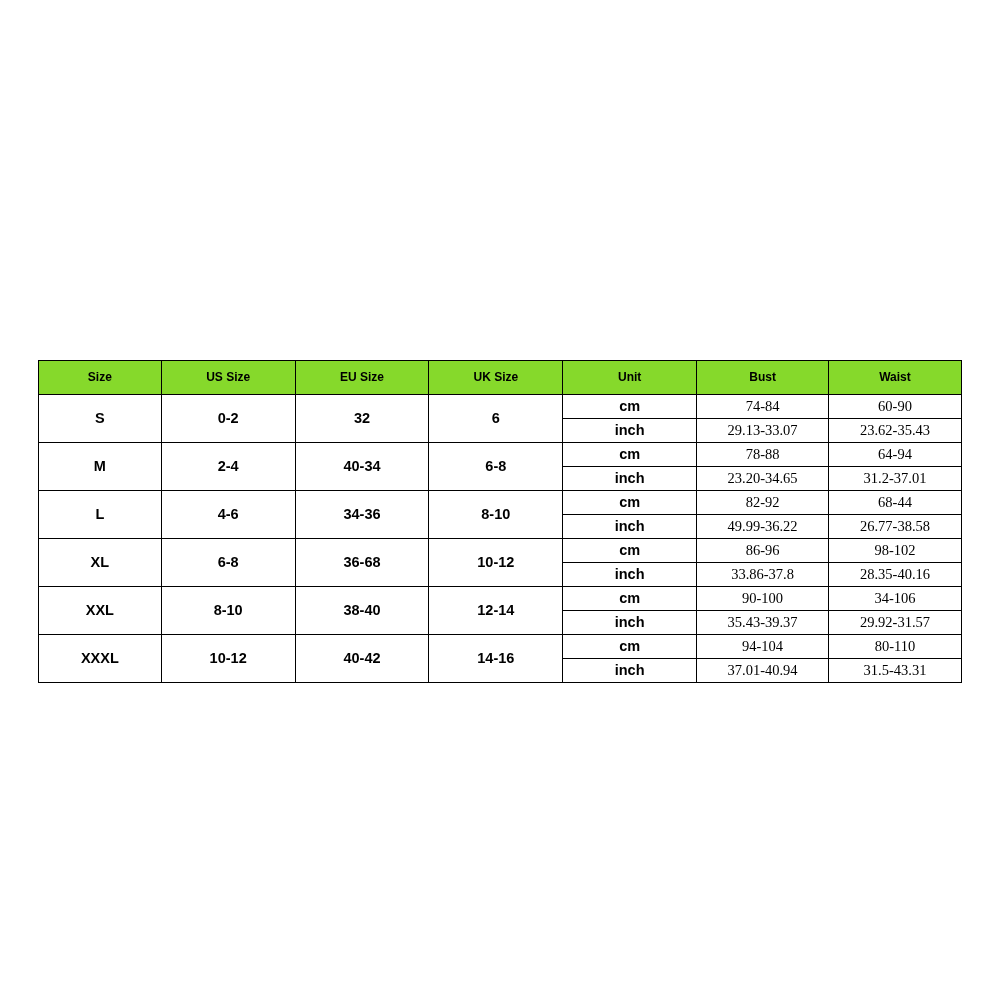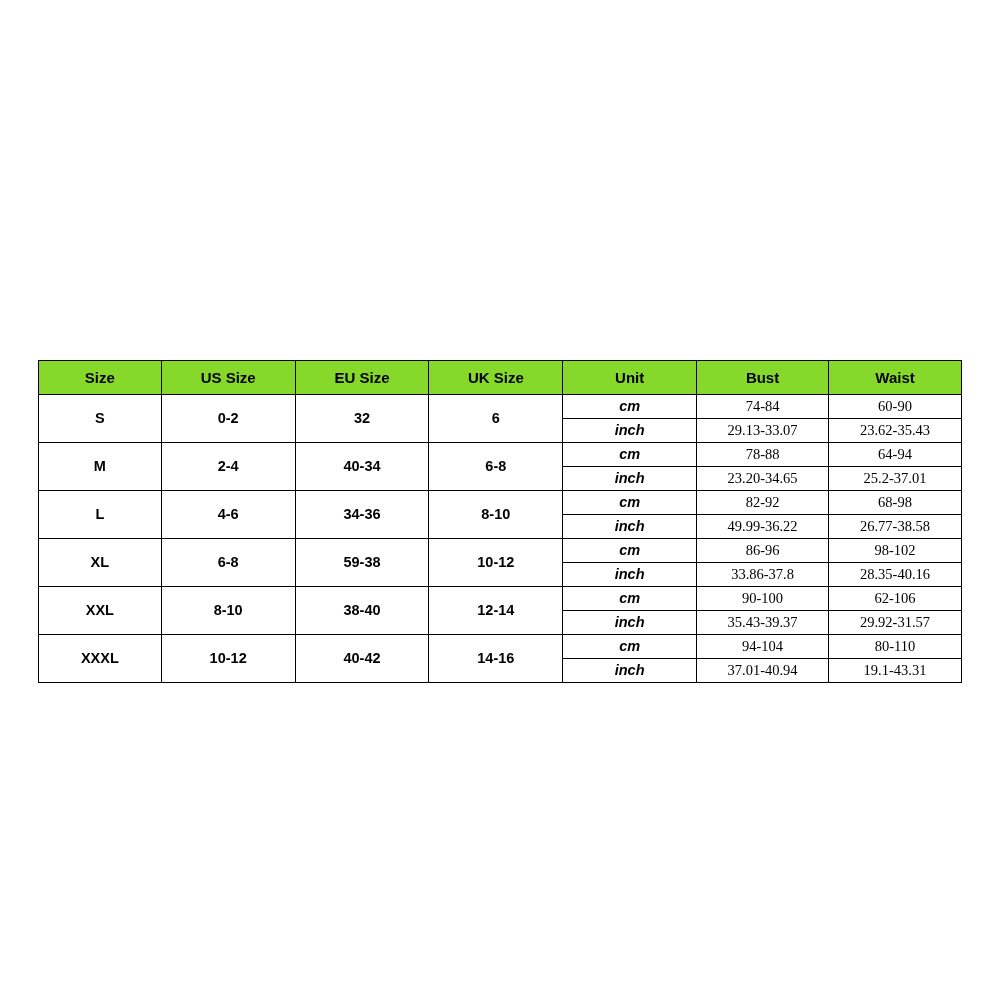--- a/index.html
+++ b/index.html
@@ -34,33 +34,32 @@
     font-size: 14.5px;
     padding: 0;
     height: 23px;
     line-height: 23px;
   }
   table.size-chart thead th {
     background: #86d92b;
     font-weight: bold;
     height: 33px;
     line-height: 33px;
-    font-size: 15px;
+    font-size: 12px;
   }
   td.size-label,
   td.us-size,
   td.eu-size,
   td.uk-size {
     font-weight: bold;
     font-size: 15.5px;
   }
   td.unit-cell {
     font-weight: bold;
     font-size: 13.5px;
-    font-style: italic;
   }
   td.meas-cell {
     font-size: 13.5px;
     font-family: Liberation Serif, serif;
   }
   
   col.c-size   { width: 13.3%; }
   col.c-us     { width: 14.5%; }
   col.c-eu     { width: 14.5%; }
   col.c-uk     { width: 14.5%; }
@@ -115,77 +114,77 @@
         <td class="us-size" rowspan="2">2-4</td>
         <td class="eu-size" rowspan="2">40-34</td>
         <td class="uk-size" rowspan="2">6-8</td>
         <td class="unit-cell">cm</td>
         <td class="meas-cell">78-88</td>
         <td class="meas-cell">64-94</td>
       </tr>
       <tr>
         <td class="unit-cell">inch</td>
         <td class="meas-cell">23.20-34.65</td>
-        <td class="meas-cell">25.2-37.01</td>
+        <td class="meas-cell">31.2-37.01</td>
       </tr>
 
       <tr>
         <td class="size-label" rowspan="2">L</td>
         <td class="us-size" rowspan="2">4-6</td>
         <td class="eu-size" rowspan="2">34-36</td>
         <td class="uk-size" rowspan="2">8-10</td>
         <td class="unit-cell">cm</td>
         <td class="meas-cell">82-92</td>
-        <td class="meas-cell">68-98</td>
+        <td class="meas-cell">68-44</td>
       </tr>
       <tr>
         <td class="unit-cell">inch</td>
         <td class="meas-cell">49.99-36.22</td>
         <td class="meas-cell">26.77-38.58</td>
       </tr>
 
       <tr>
         <td class="size-label" rowspan="2">XL</td>
         <td class="us-size" rowspan="2">6-8</td>
-        <td class="eu-size" rowspan="2">59-38</td>
+        <td class="eu-size" rowspan="2">36-68</td>
         <td class="uk-size" rowspan="2">10-12</td>
         <td class="unit-cell">cm</td>
         <td class="meas-cell">86-96</td>
         <td class="meas-cell">98-102</td>
       </tr>
       <tr>
         <td class="unit-cell">inch</td>
         <td class="meas-cell">33.86-37.8</td>
         <td class="meas-cell">28.35-40.16</td>
       </tr>
 
       <tr>
         <td class="size-label" rowspan="2">XXL</td>
         <td class="us-size" rowspan="2">8-10</td>
         <td class="eu-size" rowspan="2">38-40</td>
         <td class="uk-size" rowspan="2">12-14</td>
         <td class="unit-cell">cm</td>
         <td class="meas-cell">90-100</td>
-        <td class="meas-cell">62-106</td>
+        <td class="meas-cell">34-106</td>
       </tr>
       <tr>
         <td class="unit-cell">inch</td>
         <td class="meas-cell">35.43-39.37</td>
         <td class="meas-cell">29.92-31.57</td>
       </tr>
 
       <tr>
         <td class="size-label" rowspan="2">XXXL</td>
         <td class="us-size" rowspan="2">10-12</td>
         <td class="eu-size" rowspan="2">40-42</td>
         <td class="uk-size" rowspan="2">14-16</td>
         <td class="unit-cell">cm</td>
         <td class="meas-cell">94-104</td>
         <td class="meas-cell">80-110</td>
       </tr>
       <tr>
         <td class="unit-cell">inch</td>
         <td class="meas-cell">37.01-40.94</td>
-        <td class="meas-cell">19.1-43.31</td>
+        <td class="meas-cell">31.5-43.31</td>
       </tr>
     </tbody>
   </table>
 </div>
 
 </body></html>

